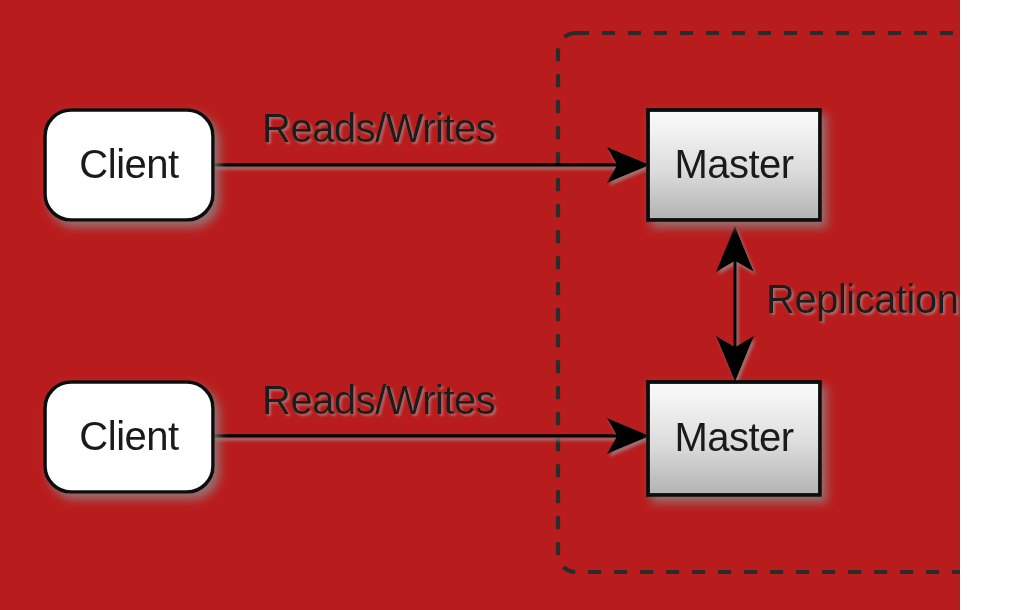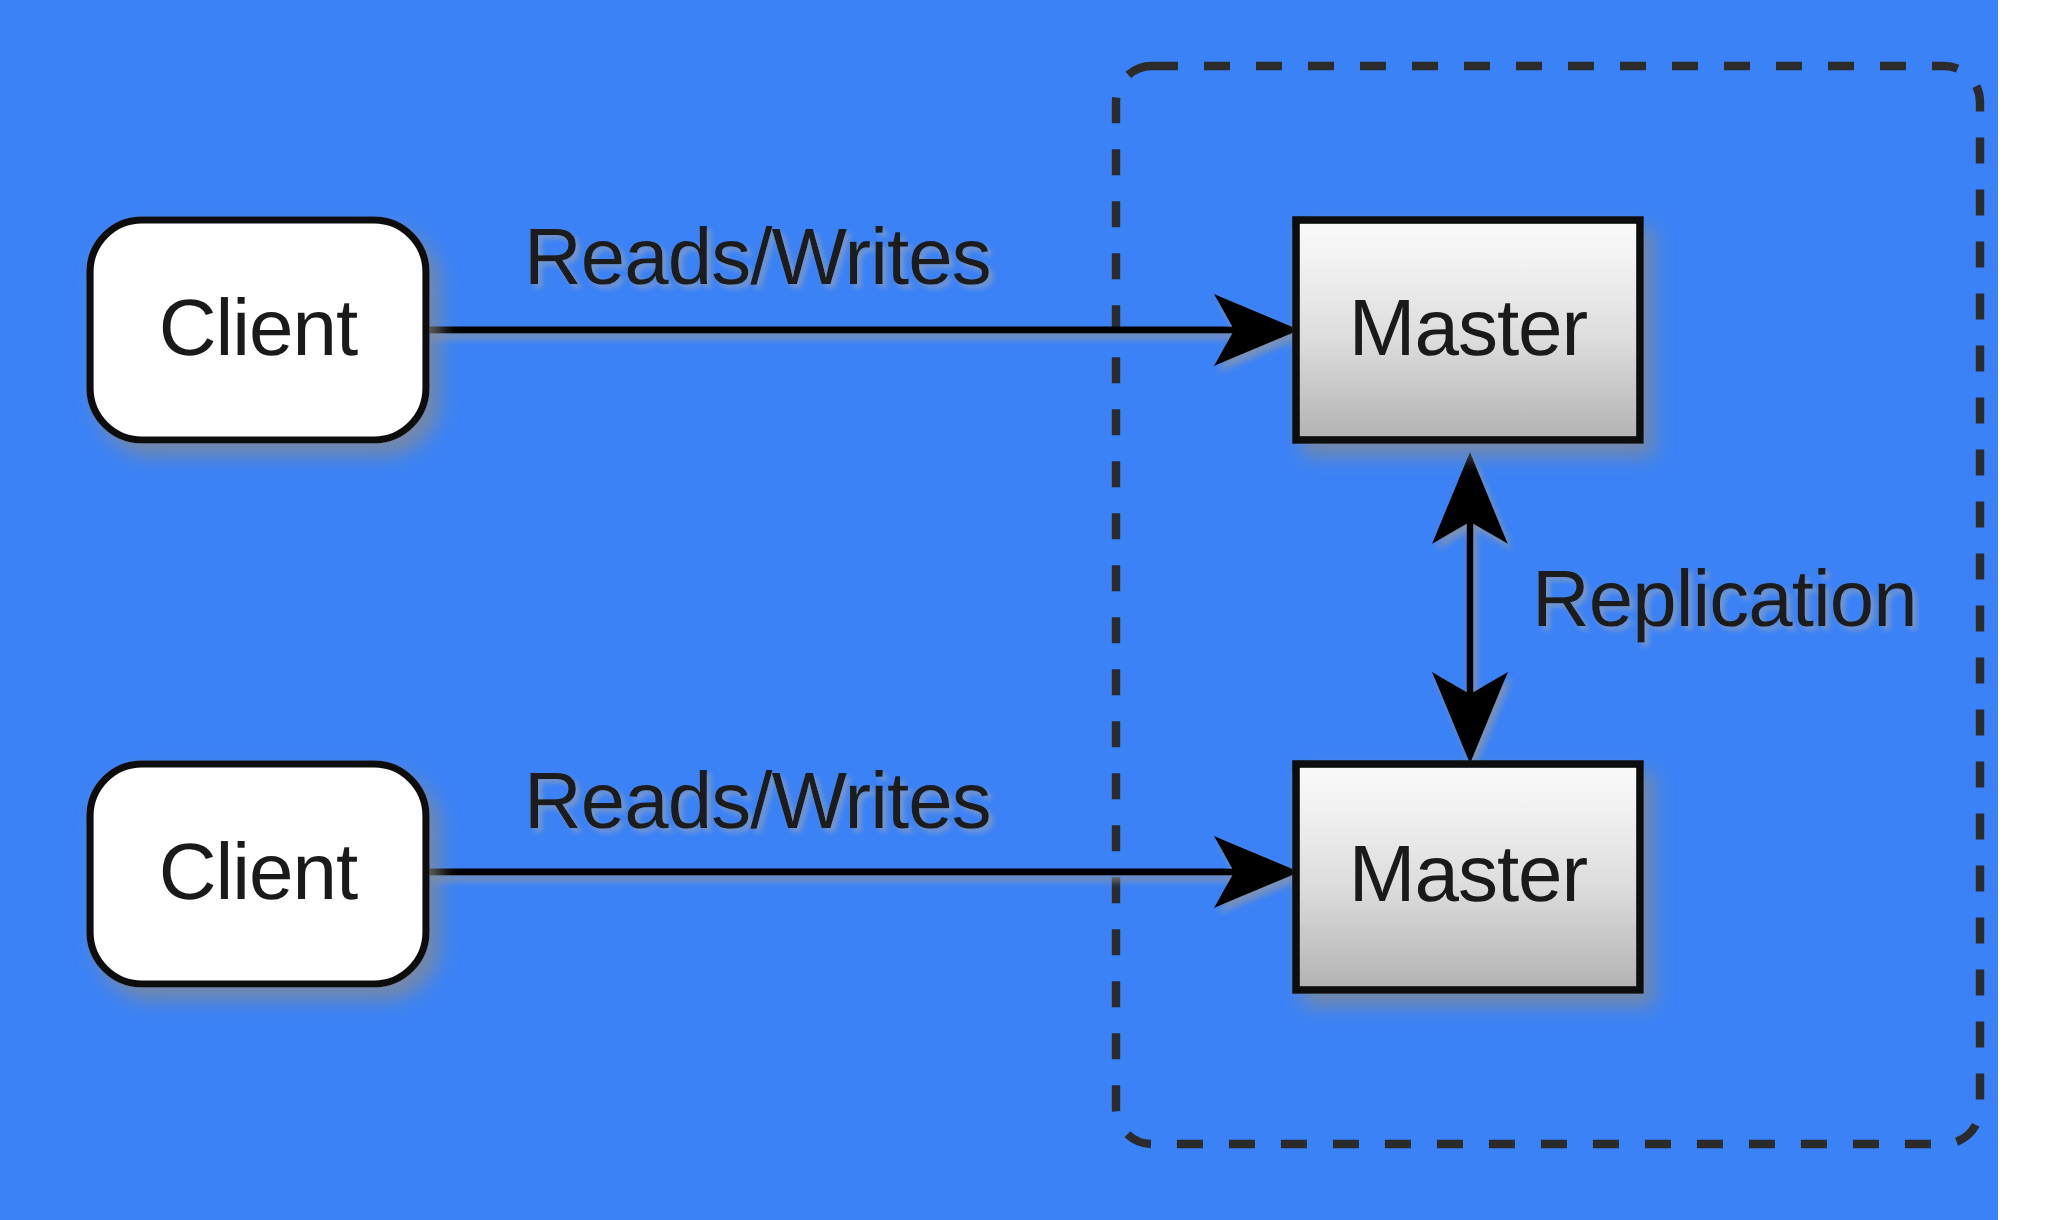--- a/index.html
+++ b/index.html
@@ -7,23 +7,22 @@
     padding: 0;
     background: #ffffff;
   }
   body {
     font-family: "Liberation Sans", sans-serif;
   }
   #canvas {
     position: relative;
     width: 960px;
     height: 610px;
-    background: #3b82f6;
+    background: #b91c1c;
     overflow: hidden;
-    padding-left: 39px;
   }
   #diagram-svg {
     position: absolute;
     left: 0;
     top: 0;
     width: 1028px;
     height: 610px;
     display: block;
   }
   .node-label {

